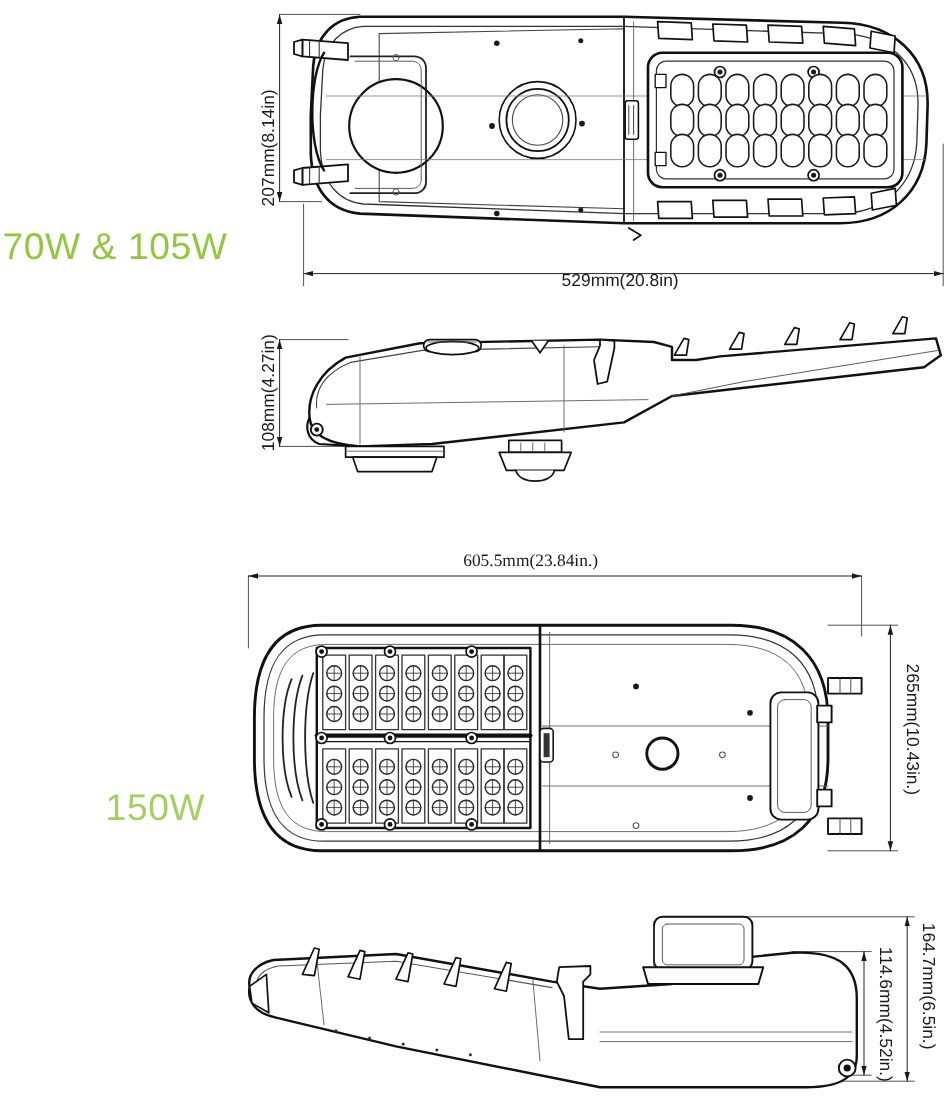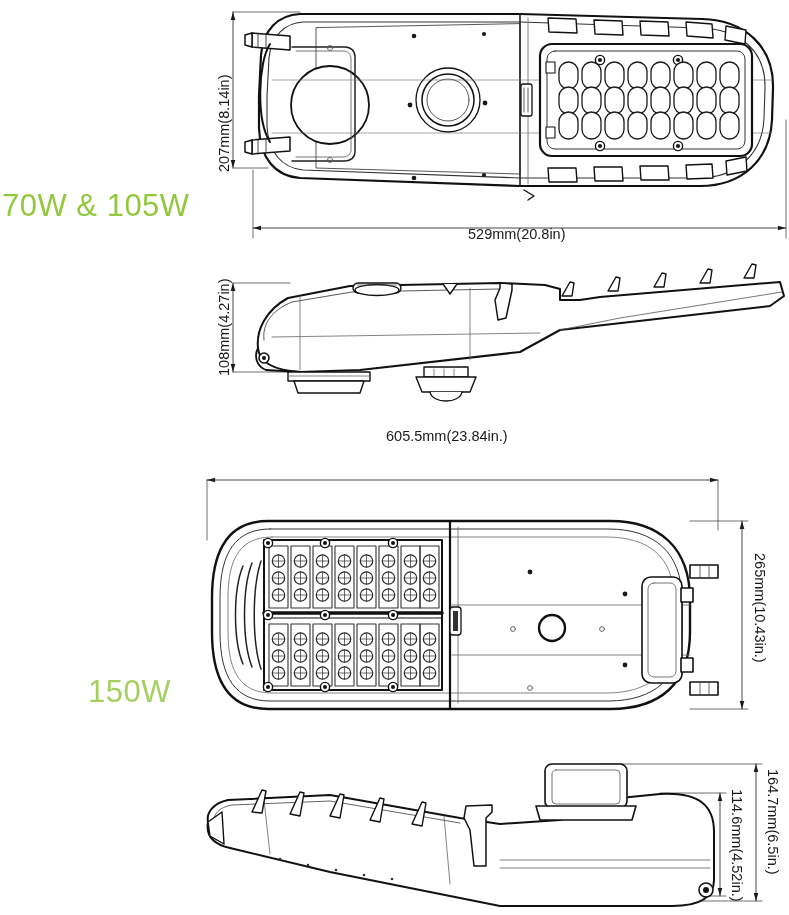--- a/index.html
+++ b/index.html
@@ -36,21 +36,21 @@
     letter-spacing: 0.5px;
     white-space: nowrap;
     user-select: none;
   }
   #label-70w-105w {
     left: 2px;
     top: 188px;
   }
   #label-150w {
     left: 88px;
-    top: 674px;
+    top: 655px;
   }
   .dim-text {
     position: absolute;
     color: #1a1a1a;
     font-size: 14.5px;
     white-space: nowrap;
     user-select: none;
   }
   .dim-vertical {
     transform-origin: 0 0;
@@ -500,21 +500,21 @@
   <div class="wattage-label" id="label-70w-105w" style="color:#92c83e;">70W &amp; 105W</div>
 
   <div class="wattage-label" id="label-150w" style="color:#a5cf63;">150W</div>
 
   <div class="dim-text dim-vertical" style="left:216px; top:172px; transform: rotate(-90deg);">207mm(8.14in)</div>
 
   <div class="dim-text" style="left:468px; top:226px;">529mm(20.8in)</div>
 
   <div class="dim-text dim-vertical" style="left:216px; top:376px; transform: rotate(-90deg);">108mm(4.27in)</div>
 
-  <div class="dim-text" style="left:386px; top:428px;">605.5mm(23.84in.)</div>
+  <div class="dim-text" style="left:386px; top:460px;font-family:Liberation Serif, serif;">605.5mm(23.84in.)</div>
 
   <div class="dim-text dim-vertical" style="left:768px; top:553px; transform: rotate(90deg);">265mm(10.43in.)</div>
 
   <div class="dim-text dim-vertical" style="left:781px; top:769px; transform: rotate(90deg);">164.7mm(6.5in.)</div>
 
   <div class="dim-text dim-vertical" style="left:745px; top:789px; transform: rotate(90deg);">114.6mm(4.52in.)</div>
 
 </div>
 
 </body></html>

